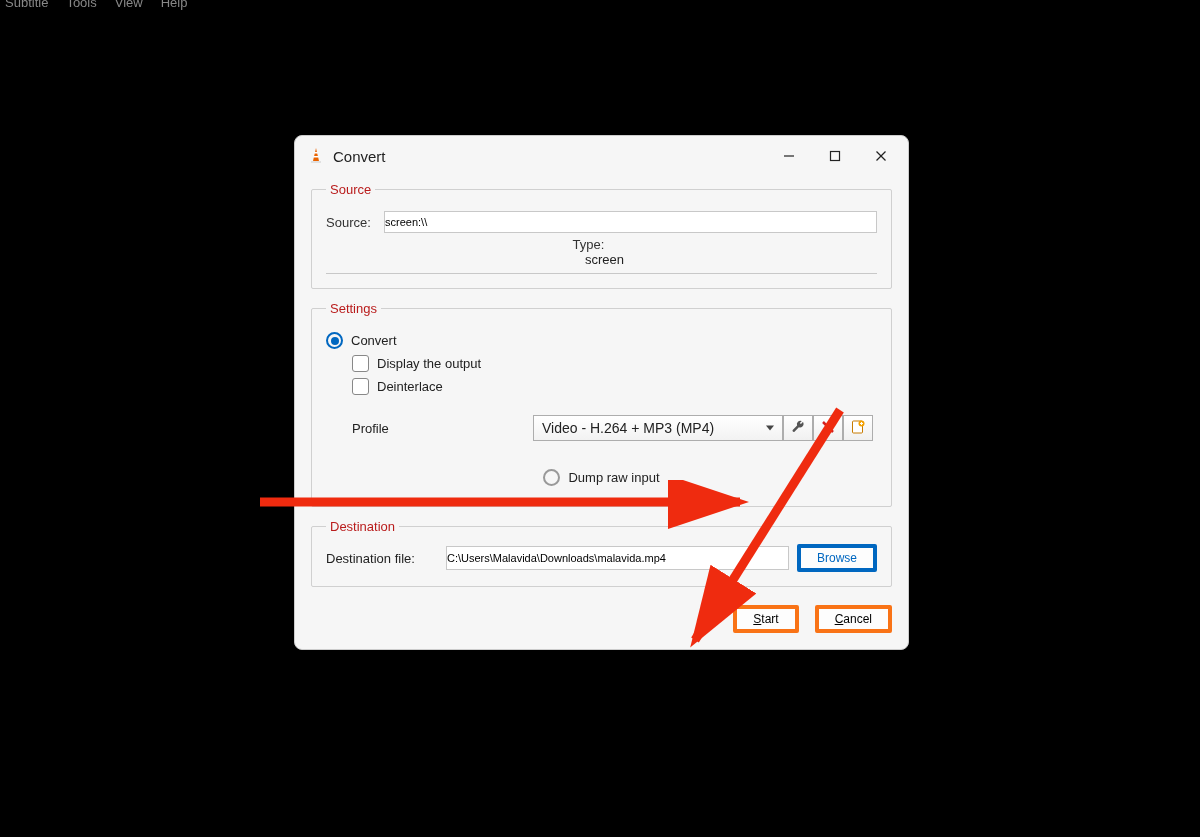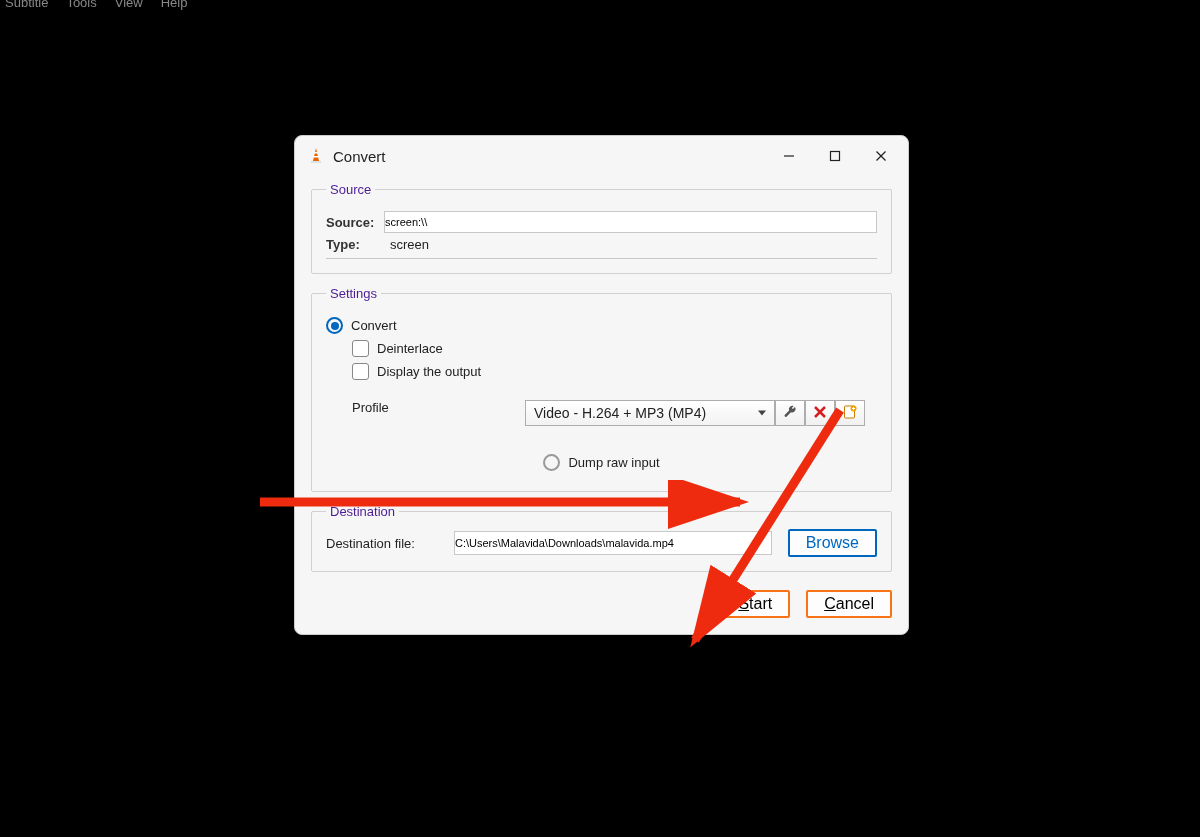--- a/index.html
+++ b/index.html
@@ -60,41 +60,41 @@
   padding: 6px 16px 14px 16px;
 }
 fieldset {
   border: 1px solid #d0d0d0;
   border-radius: 2px;
   margin-bottom: 12px;
   padding: 10px 14px 14px 14px;
 }
 legend {
   padding: 0 4px;
-  color: #4c1d95;
+  color: #b91c1c;
   font-size: 13px;
 }
 .row {
   display: flex;
   align-items: center;
   margin: 4px 0;
 }
 .label {
   width: 60px;
   color: #333;
 }
 .textinput {
   flex: 1;
   border: 1px solid #c8c8c8;
   background: #fff;
   height: 22px;
   padding: 0 0;
   font-size: 11px;
 }
-.source-group .row .label { width: 58px; font-weight: bold; }
+.source-group .row .label { width: 58px; }
 .source-group .rule {
   border-top: 1px solid #c8c8c8;
   margin-top: 6px;
 }
 .radio, .checkbox {
   display: flex;
   align-items: center;
   gap: 8px;
   margin: 6px 0 6px 0;
 }
@@ -121,22 +121,22 @@
   width: 17px; height: 17px;
   border: 1.5px solid #888;
   border-radius: 3px;
   background: #fff;
 }
 .sub {
   margin-left: 26px;
 }
 .profile-row {
   display: flex;
-  align-items: flex-start;
-  margin: 20px 12px 6px 26px;
+  align-items: center;
+  margin: 20px 4px 6px 26px;
 }
 .profile-label {
   width: 100px;
 }
 .select {
   width: 250px;
   height: 26px;
   border: 1px solid #adadad;
   background: linear-gradient(#fff,#f2f2f2);
   padding: 0 24px 0 8px;
@@ -160,30 +160,30 @@
   background: linear-gradient(#fff,#f0f0f0);
   display: flex;
   align-items: center;
   justify-content: center;
   cursor: pointer;
 }
 .iconbtn svg { width: 16px; height: 16px; }
 .dest-row {
   display: flex;
   align-items: center;
-  gap: 16px;
+  gap: 8px;
 }
 .dest-row .destlabel { width: 112px; }
 .dest-row input.textinput { flex: 1; height: 24px; }
 .btn {
   height: 28px;
   padding: 0 16px;
-  border: 2px solid #f97316;
+  border: 4px solid #f97316;
   background: #fdfdfd;
-  font-size: 16px;
+  font-size: 12px;
   cursor: pointer;
   border-radius: 2px;
 }
 .btn.primary { border-color: #0067c0; color: #0067c0; }
 .footer {
   display: flex;
   justify-content: flex-end;
   gap: 16px;
   padding: 6px 0 2px 0;
 }
@@ -232,41 +232,41 @@
     </div>
   </div>
 
   <div class="dialog-body">
     <fieldset class="source-group">
       <legend>Source</legend>
       <div class="row">
         <span class="label">Source:</span>
         <input class="textinput" value="screen:\\" style="">
       </div>
-      <div class="row" style="margin-top:0;">
+      <div class="row" style="margin-top:0;flex-direction:column;">
         <span class="label">Type:</span>
         <span style="padding-left:6px;">screen</span>
       </div>
       <div class="rule"></div>
     </fieldset>
 
     <fieldset>
       <legend>Settings</legend>
       <label class="radio">
         <input type="radio" name="mode" checked="" style="">
         <span>Convert</span>
       </label>
       <div class="sub">
         <label class="checkbox">
           <input type="checkbox" style="">
-          <span>Deinterlace</span>
+          <span>Display the output</span>
         </label>
         <label class="checkbox">
           <input type="checkbox" style="">
-          <span>Display the output</span>
+          <span>Deinterlace</span>
         </label>
       </div>
 
       <div class="profile-row">
         <span class="profile-label">Profile</span>
         <div style="flex:1"></div>
         <div class="select">
           <span>Video - H.264 + MP3 (MP4)</span>
         </div>
         <div class="iconbtn">

